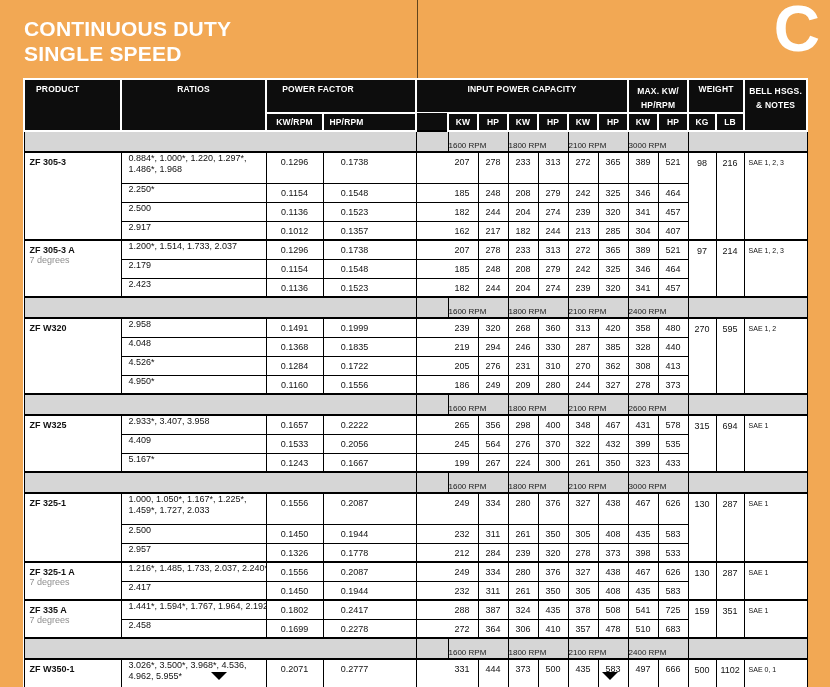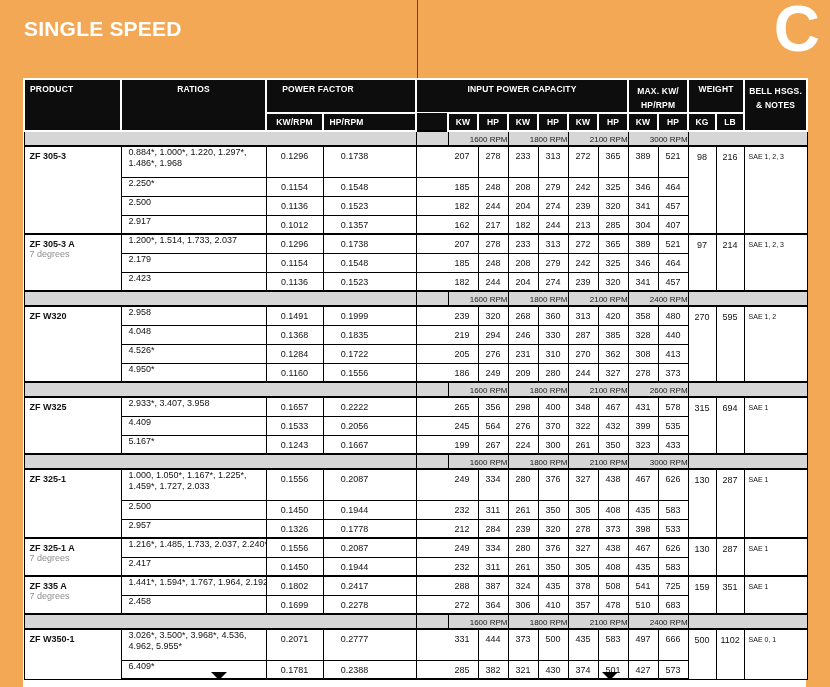--- a/index.html
+++ b/index.html
@@ -34,33 +34,33 @@
   tr.hr2 { height:18px; }
   tr.h-band { height:15px; }
   tr.h-s { height:19px; }
   tr.h-d { height:31px; }
 
   th.hdr {
     background:#0d0d0d; color:#fff; font-weight:bold; font-size:8.5px;
     border:2px solid #fff; text-align:center; vertical-align:top; padding-top:4px;
     letter-spacing:.2px;
   }
-  th.hdr.left { text-align:left; padding-left:5px; }
+  th.hdr.left { text-align:left; padding-left:11px; }
   th.hdr.two  { white-space:pre-line; line-height:14px; }
   th.hdr.nobb { border-bottom:0; }
   th.hdr.sub  { padding-top:3px; }
   th.spacerh  { background:#0d0d0d; border:0; }
   th.pfh      { padding-right:46px; }
 
   tbody td { border:1px solid #000; background:#fff; vertical-align:top; line-height:10px; }
   tr.sec-top td { border-top:2px solid #000; }
   tbody tr:last-child td { border-bottom:2px solid #000; }
 
   td.band { background:var(--band,#D6D6D6); border-top:2px solid #000; border-bottom:2px solid #000; }
-  td.band-label { text-align:right; font-size:8px; padding-top:3px; color:#1a1a1a; }
+  td.band-label { text-align:left; font-size:8px; padding-top:9px; color:#1a1a1a; }
 
   td.prod { padding:4px 3px 1px 5px; font-weight:bold; font-size:9px; }
   .prod-name { white-space:nowrap; }
   .prod-sub  { color:var(--subgray,#8f8f8f); font-weight:normal; font-size:9px; margin-top:0; white-space:nowrap; }
 
   td.ratio { padding:0 4px 2px 7px; white-space:nowrap; }
   td.ratio.wrap { white-space:normal; line-height:11px; }
 
   td.num { text-align:center; padding-top:4px; }
   td.pf-hp { padding-right:30px; }
@@ -75,20 +75,21 @@
 </head>
 <body>
 
 <div class="page">
   <div class="banner"></div>
   <div class="strip-left"></div>
   <div class="strip-right"></div>
   <div class="banner-divider"></div>
 
   <div class="title">
+    <div>CONTINUOUS DUTY</div>
     <div>SINGLE SPEED</div>
   </div>
   <div class="corner-letter">C</div>
 
   <div class="catalog">
     <table>
       <colgroup>
         <col style="width:97px">
           <col style="width:145px">
           <col style="width:57px">

